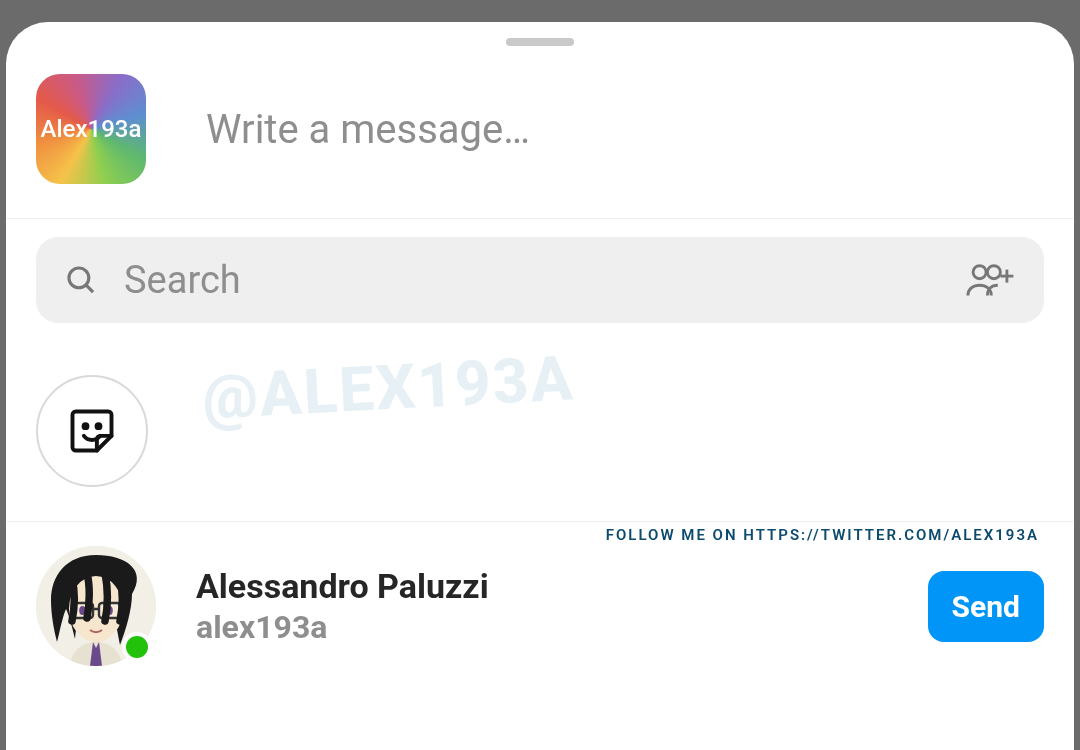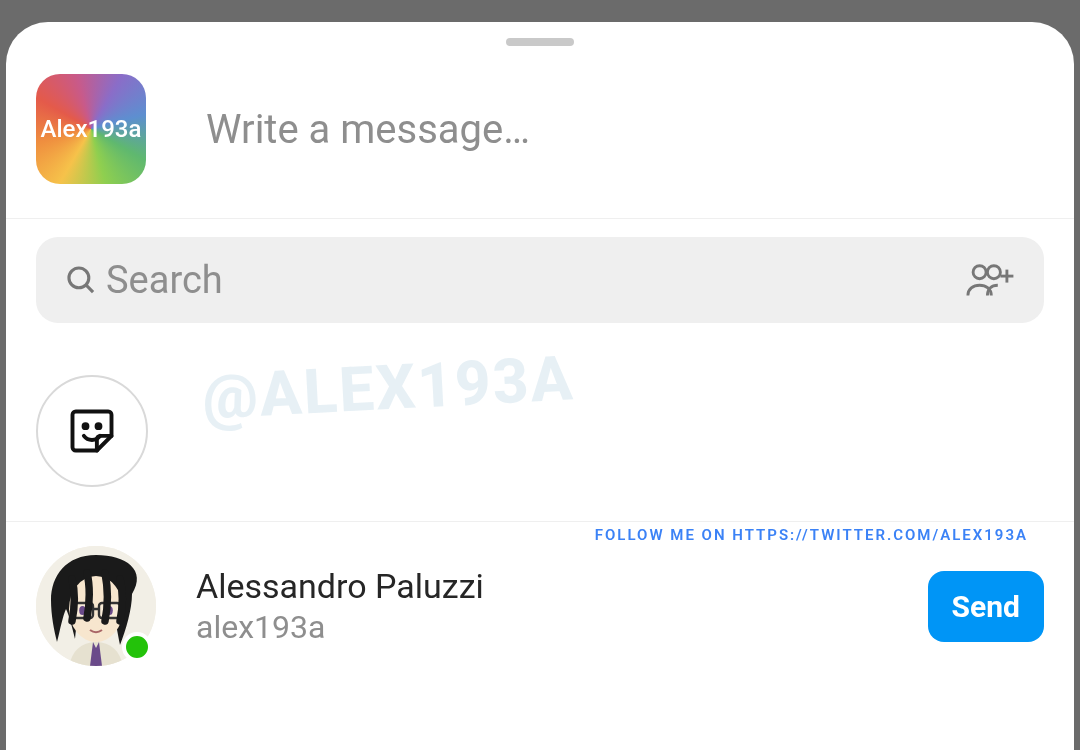--- a/index.html
+++ b/index.html
@@ -44,21 +44,21 @@
   .compose-input::placeholder { color: #8e8e8e; }
   .search-wrap { padding: 18px 30px 10px 30px; }
   .search-bar {
     background: #efefef; border-radius: 22px;
     height: 86px; display: flex; align-items: center;
     padding: 0 28px;
   }
   .search-icon { width: 34px; height: 34px; color: #777; flex: 0 0 auto; }
   .search-input {
     flex: 1; border: none; outline: none; background: transparent;
-    font-size: 38px; color: #262626; margin-left: 8px;
+    font-size: 38px; color: #262626; margin-left: 26px;
   }
   .search-input::placeholder { color: #8e8e8e; }
   .group-icon { width: 52px; height: 40px; color: #777; flex: 0 0 auto; }
   .prompt-row {
     position: relative;
     display: flex; align-items: center;
     padding: 42px 30px 34px 30px;
     border-bottom: 1px solid #efefef;
   }
   .watermark {
@@ -77,36 +77,36 @@
   .sticker-icon { width: 52px; height: 52px; color: #111; }
   .prompt-text { margin-left: 40px; position: relative; z-index: 1; }
   .prompt-title { font-size: 34px; font-weight: 700; color: #262626; }
   .prompt-sub { font-size: 32px; color: #8e8e8e; margin-top: 6px; line-height: 1.25; max-width: 760px; }
   .contact-row {
     display: flex; align-items: center;
     padding: 24px 30px 0 30px;
     position: relative;
   }
   .follow-me {
-    position: absolute; right: 46px; top: 4px;
+    position: absolute; right: 35px; top: 4px;
     font-size: 15px; letter-spacing: 2px;
-    color: #3b82f6; font-weight: 600;
+    color: #0c4a6e; font-weight: 600;
   }
   .contact-avatar-wrap { position: relative; width: 120px; height: 120px; flex: 0 0 auto; }
   .contact-avatar {
     width: 120px; height: 120px; border-radius: 60px; overflow: hidden;
     background: #f2efe6;
   }
   .contact-avatar svg { width: 100%; height: 100%; display: block; }
   .presence-dot {
     position: absolute; right: 4px; bottom: 4px;
     width: 30px; height: 30px; border-radius: 15px;
     background: #23c20a; border: 4px solid #fff;
   }
-  .contact-text { margin-left: 40px; flex: 1; }
+  .contact-text { margin-left: 40px; flex: 1; font-weight: bold; }
   .contact-name { font-size: 34px; color: #262626; }
   .contact-handle { font-size: 32px; color: #8e8e8e; margin-top: 2px; }
   .send-btn {
     background: #0095f6; color: #fff; font-weight: 700;
     border: none; border-radius: 16px;
     font-size: 30px; padding: 18px 24px;
     flex: 0 0 auto; cursor: pointer;
   }
 </style>
 </head>

